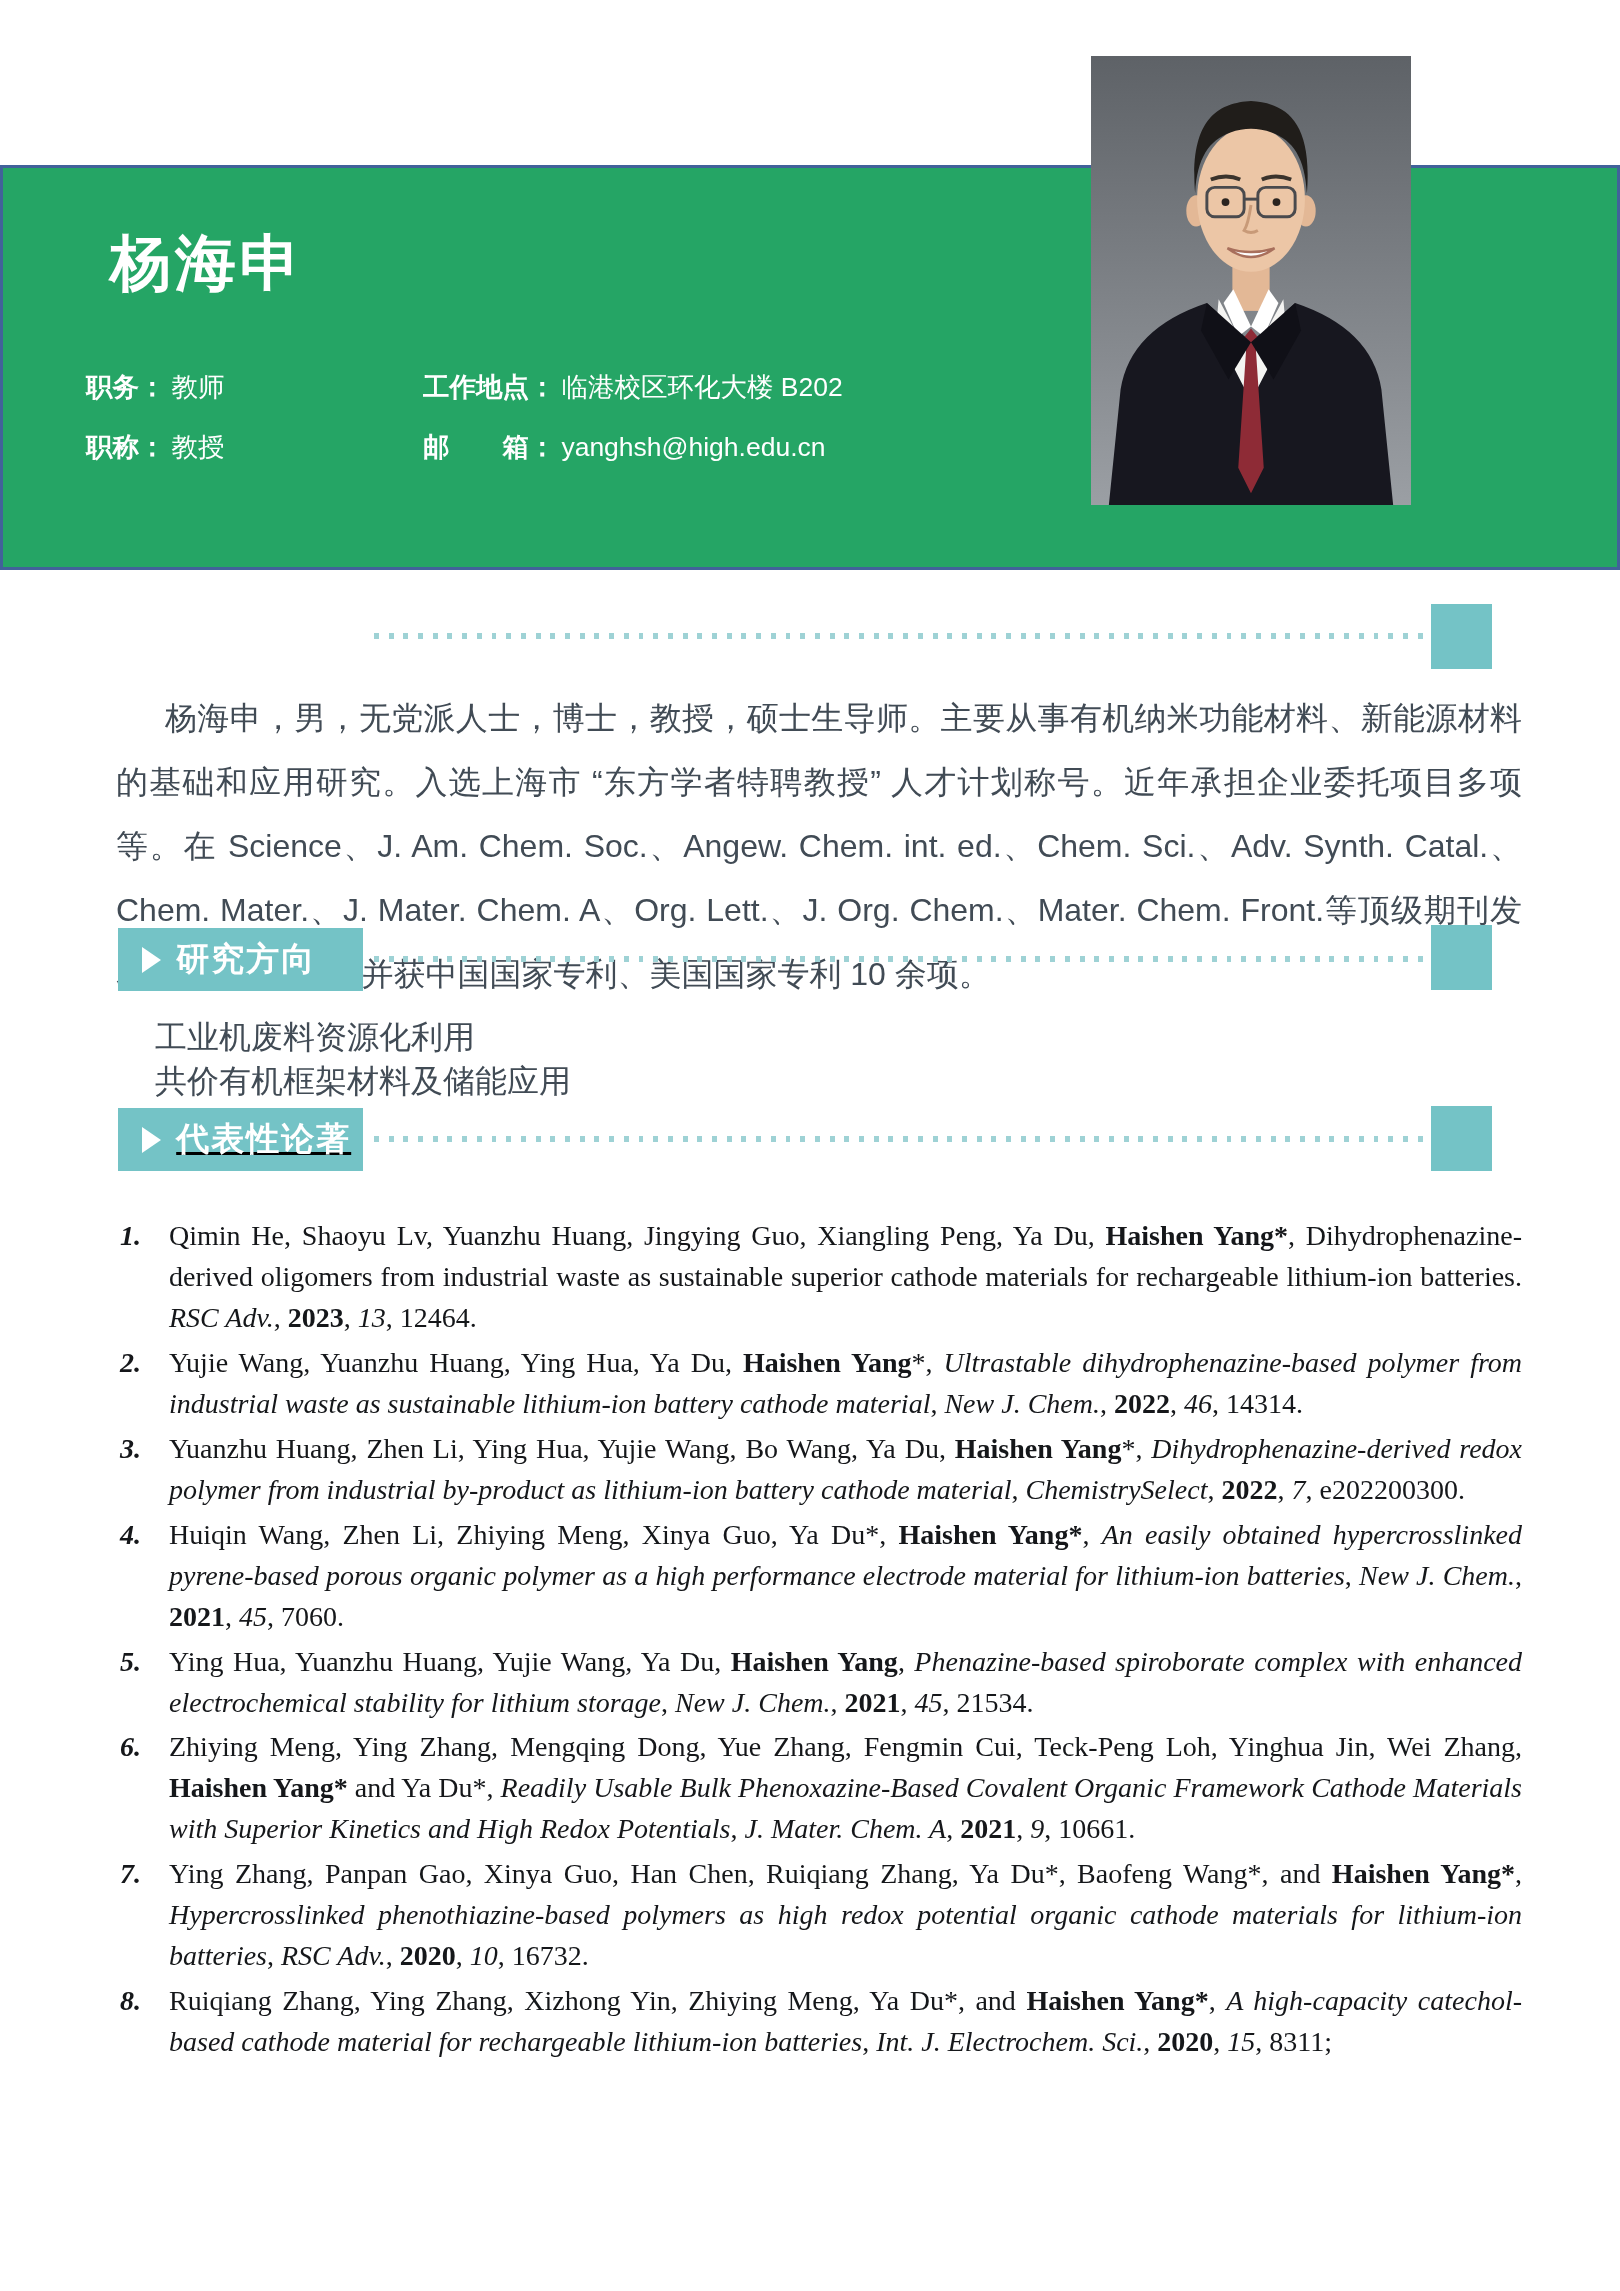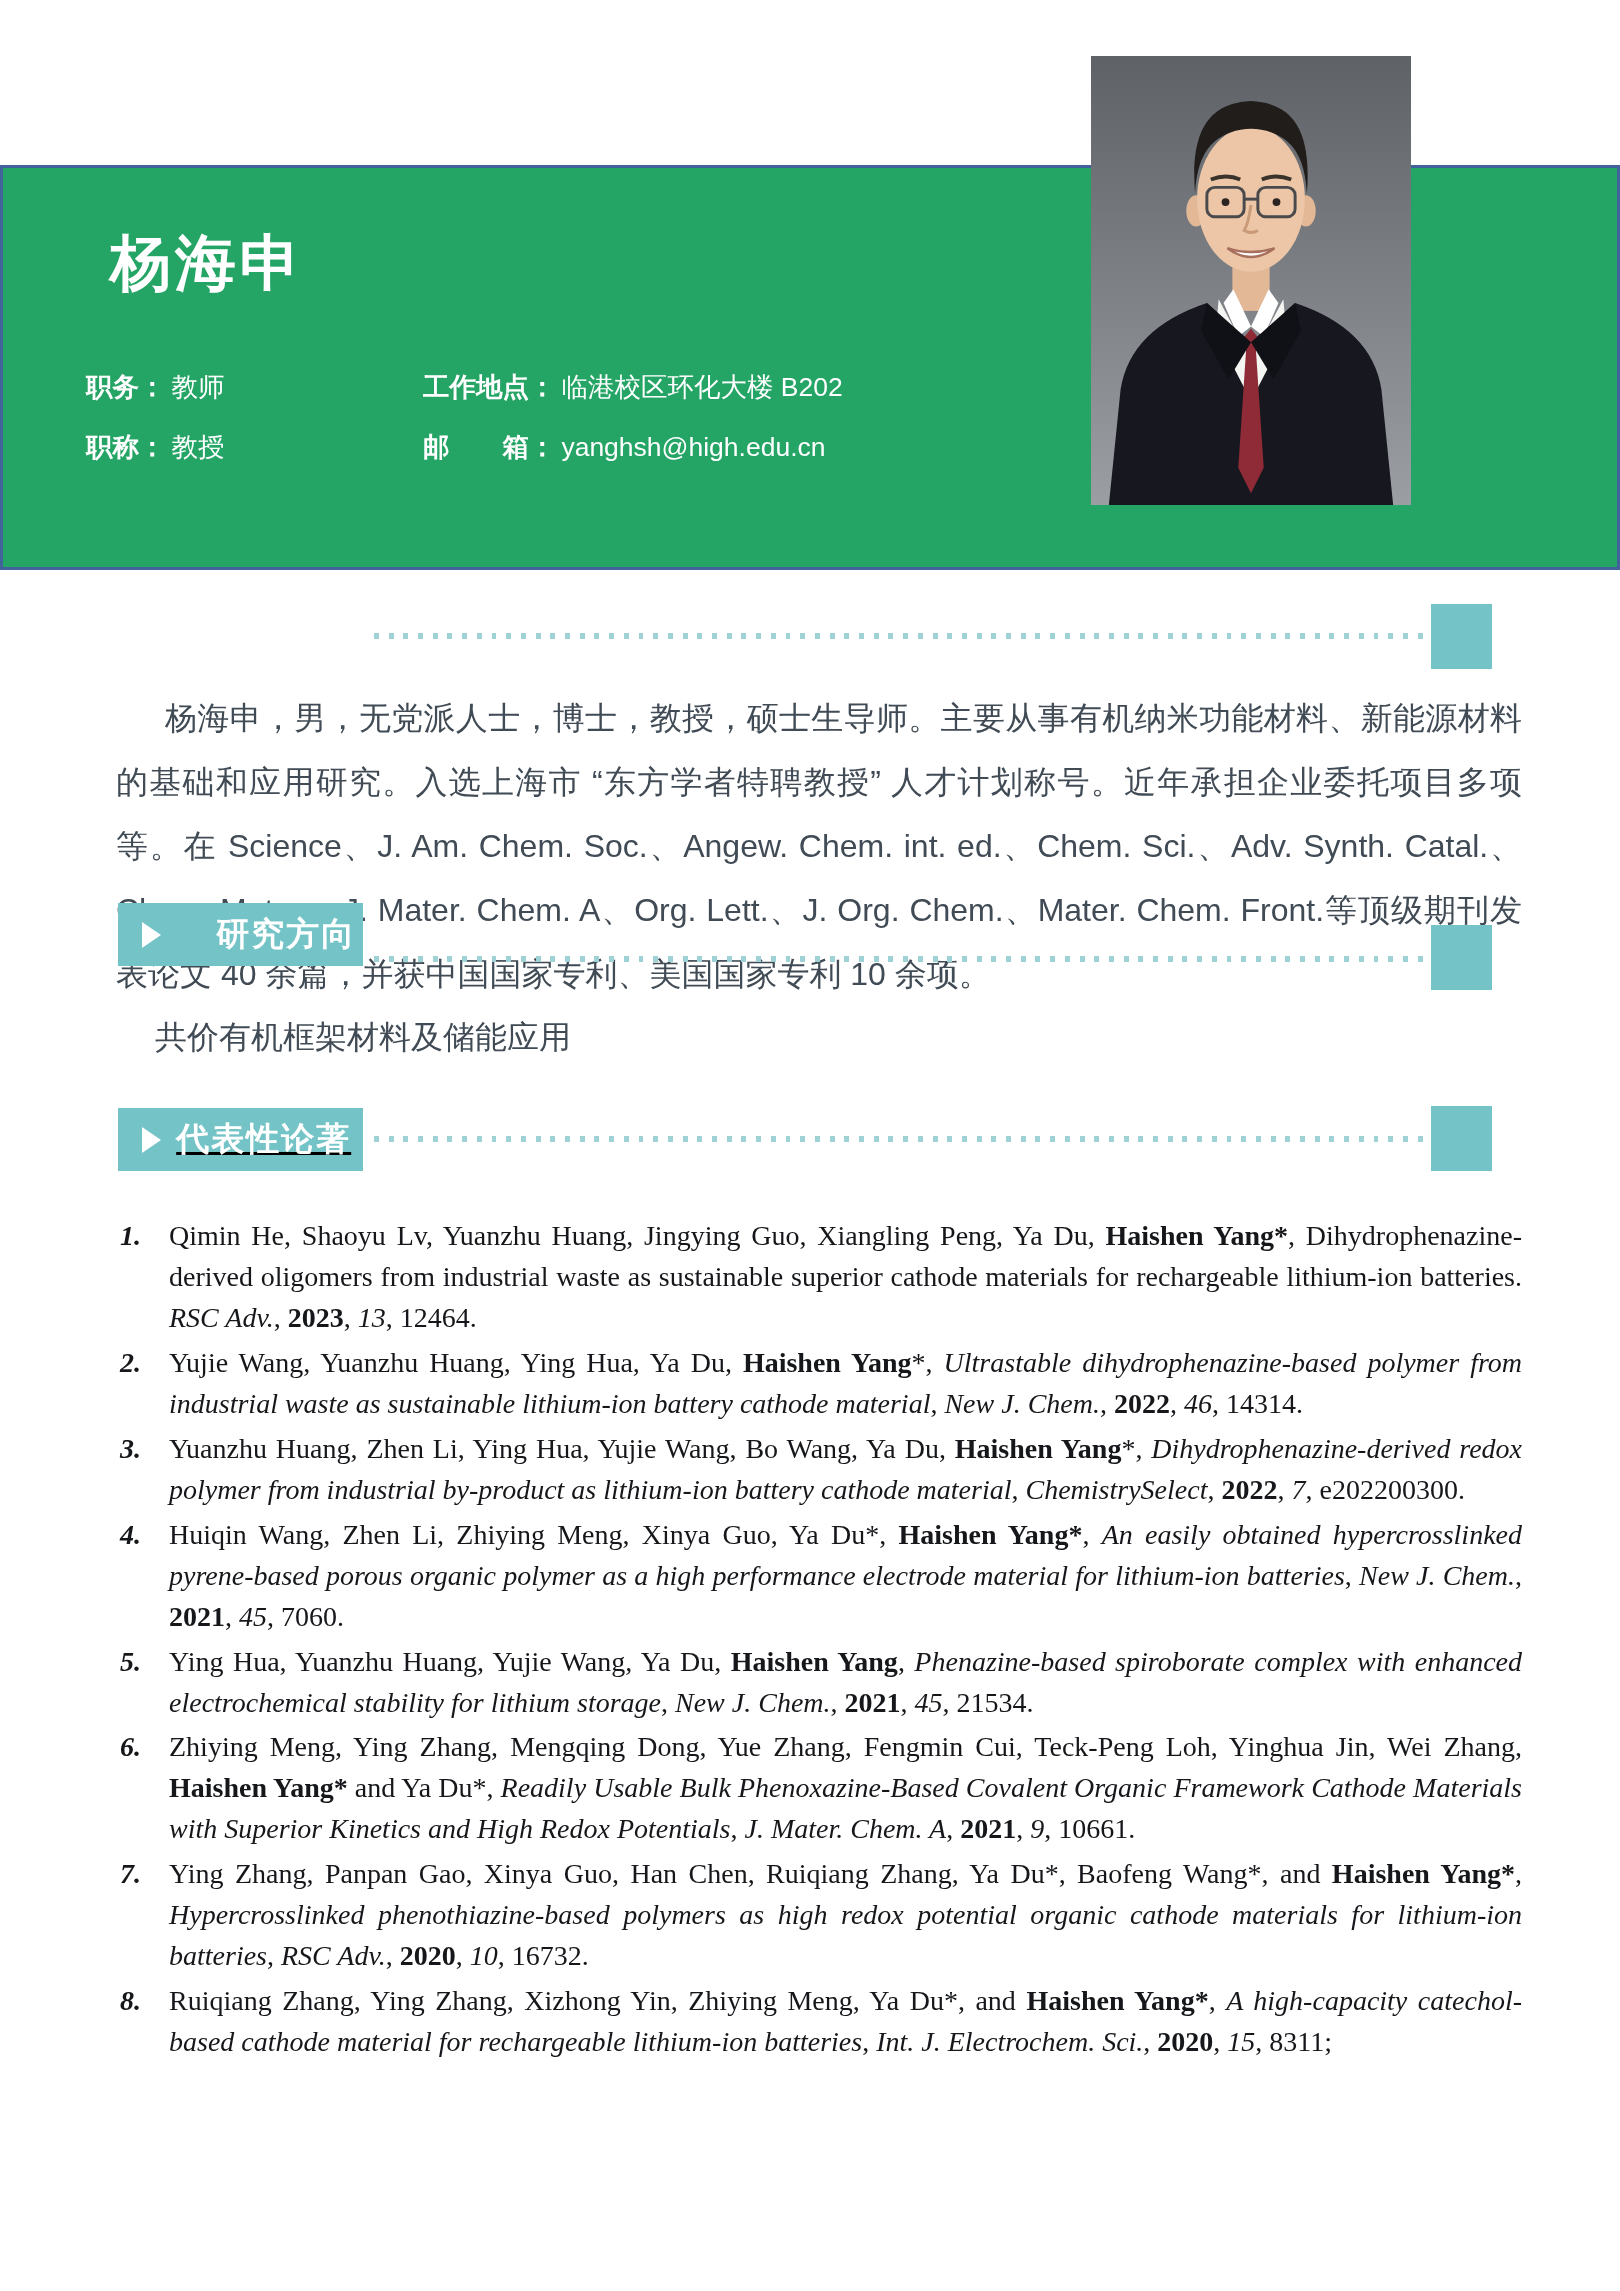--- a/index.html
+++ b/index.html
@@ -27,21 +27,21 @@
   .sec-box{position:absolute;left:118px;width:245px;height:63px;background:#74c3c6;
            display:flex;align-items:center;box-sizing:border-box;padding-left:23.5px;}
   .tri{width:0;height:0;border-left:19.6px solid #ffffff;border-top:13.7px solid transparent;
        border-bottom:13.7px solid transparent;margin-right:15.7px;flex:0 0 auto;}
   .sec-title{font-size:33px;font-weight:bold;color:#ffffff;letter-spacing:2px;white-space:nowrap;}
   .dotline{position:absolute;left:374px;width:1051px;height:5.9px;
            background:repeating-linear-gradient(to right,#9ed2d5 0 4.9px,transparent 4.9px 14.7px);}
   .sq{position:absolute;left:1431px;width:61px;height:65px;background:#74c3c6;}
 
   .s1-box{top:605px;} .s1-dot{top:633px;} .s1-sq{top:604px;}
-  .s2-box{top:903px;gap:40px;} .s2-dot{top:956px;} .s2-sq{top:925px;}
+  .s2-box{top:928px;} .s2-dot{top:956px;} .s2-sq{top:925px;}
   .s3-box{top:1108px;text-decoration:underline;}.s3-dot{top:1136px;}.s3-sq{top:1106px;}
 
   
   .intro{position:absolute;left:116px;top:686px;width:1406px;
          font-size:32px;line-height:64px;color:#414b55;text-align:justify;
          text-indent:49px;}
 
   
   .research{position:absolute;left:155px;top:1015px;font-size:32px;line-height:44px;
             color:#414b55;}
@@ -131,20 +131,21 @@
   <div class="intro">杨海申，男，无党派人士，博士，教授，硕士生导师。主要从事有机纳米功能材料、新能源材料的基础和应用研究。入选上海市 “东方学者特聘教授” 人才计划称号。近年承担企业委托项目多项等。在 Science、J. Am. Chem. Soc.、Angew. Chem. int. ed.、Chem. Sci.、Adv. Synth. Catal.、Chem. Mater.、J. Mater. Chem. A、Org. Lett.、J. Org. Chem.、Mater. Chem. Front.等顶级期刊发表论文 40 余篇，并获中国国家专利、美国国家专利 10 余项。</div>
 
   <div class="sec-box s2-box">
     <span class="tri"></span>
     <span class="sec-title">研究方向</span>
   </div>
   <div class="dotline s2-dot"></div>
   <div class="sq s2-sq"></div>
 
   <div class="research">
+    <div>工业机废料资源化利用</div>
     <div>共价有机框架材料及储能应用</div>
   </div>
 
   <div class="sec-box s3-box">
     <span class="tri"></span>
     <span class="sec-title">代表性论著</span>
   </div>
   <div class="dotline s3-dot"></div>
   <div class="sq s3-sq"></div>
 

